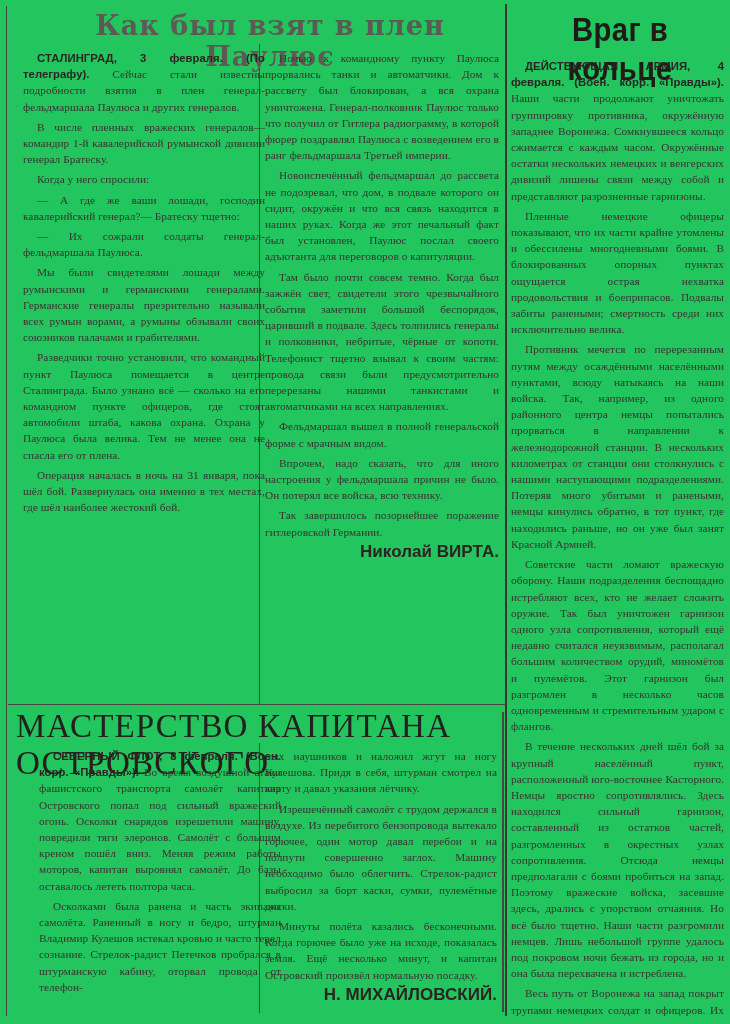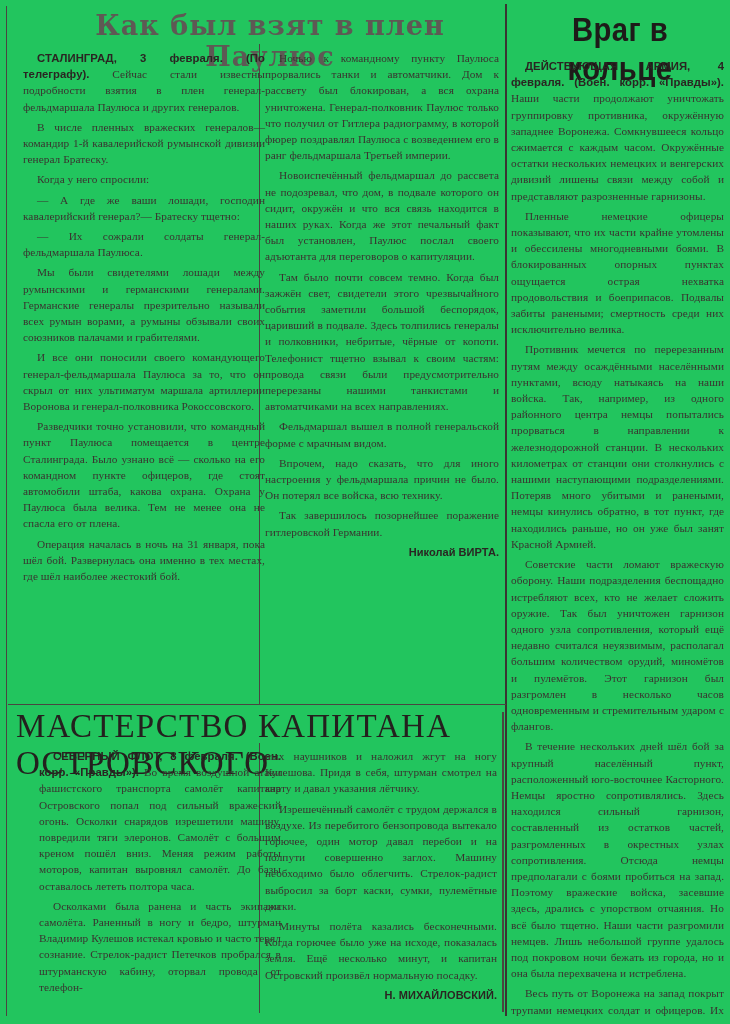--- a/index.html
+++ b/index.html
@@ -19,21 +19,21 @@
     color: #3a3430;
     letter-spacing: 0.05px;
   }
   .col p { text-indent: 14px; margin-bottom: 4px; }
   .col p.noind { text-indent: 0; }
   .lead { font-family: "Liberation Sans", sans-serif; font-weight: bold; color: #2a2522; }
   .byline {
     text-align: right;
     font-family: "Liberation Sans", sans-serif;
     font-weight: bold;
-    font-size: 11px;
+    font-size: 17px;
     margin-top: 2px;
     color: #2a2522;
   }
   .rule-v { position: absolute; width: 1px; background: #4a4541; }
   .rule-h { position: absolute; height: 1px; background: #4a4541; }
   .h-paulus {
     position: absolute; left: 40px; top: 10px; width: 460px;
     font-family: "DejaVu Serif", serif;
     font-weight: bold; font-size: 27px; color: #5e5954;
     text-align: center; letter-spacing: 1px;
@@ -65,21 +65,20 @@
 
   <div class="h-paulus">Как был взят в плен Паулюс</div>
 
   <div class="col" style="left:11px;top:50px;width:242px;margin-left:12px;">
     <p><span class="lead">СТАЛИНГРАД, 3 февраля. (По телеграфу).</span><span> Сейчас стали известны подробности взятия в плен генерал-фельдмаршала Паулюса и других генералов.</span></p>
     <p>В числе пленных вражеских генералов— командир 1-й кавалерийской румынской дивизии генерал Братеску.</p>
     <p>Когда у него спросили:</p>
     <p>— А где же ваши лошади, господин кавалерийский генерал?— Братеску тщетно:</p>
     <p>— Их сожрали солдаты генерал-фельдмаршала Паулюса.</p>
     <p>Мы были свидетелями лошади между румынскими и германскими генералами. Германские генералы презрительно называли всех румын ворами, а румыны обзывали своих союзников палачами и грабителями.</p>
-    <p>И все они поносили своего командующего генерал-фельдмаршала Паулюса за то, что он скрыл от них ультиматум маршала артиллерии Воронова и генерал-полковника Рокоссовского.</p>
     <p>Разведчики точно установили, что командный пункт Паулюса помещается в центре Сталинграда. Было узнано всё — сколько на его командном пункте офицеров, где стоят автомобили штаба, какова охрана. Охрана у Паулюса была велика. Тем не менее она не спасла его от плена.</p>
     <p>Операция началась в ночь на 31 января, пока шёл бой. Развернулась она именно в тех местах, где шёл наиболее жестокий бой.</p>
   </div>
 
   <div class="col" style="left:265px;top:50px;width:234px;">
     <p>Ночью к командному пункту Паулюса прорвались танки и автоматчики. Дом к рассвету был блокирован, а вся охрана уничтожена. Генерал-полковник Паулюс только что получил от Гитлера радиограмму, в которой фюрер поздравлял Паулюса с возведением его в ранг фельдмаршала Третьей империи.</p>
     <p>Новоиспечённый фельдмаршал до рассвета не подозревал, что дом, в подвале которого он сидит, окружён и что вся связь находится в наших руках. Когда же этот печальный факт был установлен, Паулюс послал своего адъютанта для переговоров о капитуляции.</p>
     <p>Там было почти совсем темно. Когда был зажжён свет, свидетели этого чрезвычайного события заметили большой беспорядок, царивший в подвале. Здесь толпились генералы и полковники, небритые, чёрные от копоти. Телефонист тщетно взывал к своим частям: провода связи были предусмотрительно перерезаны нашими танкистами и автоматчиками на всех направлениях.</p>
     <p>Фельдмаршал вышел в полной генеральской форме с мрачным видом.</p>
     <p>Впрочем, надо сказать, что для иного настроения у фельдмаршала причин не было. Он потерял все войска, всю технику.</p>

